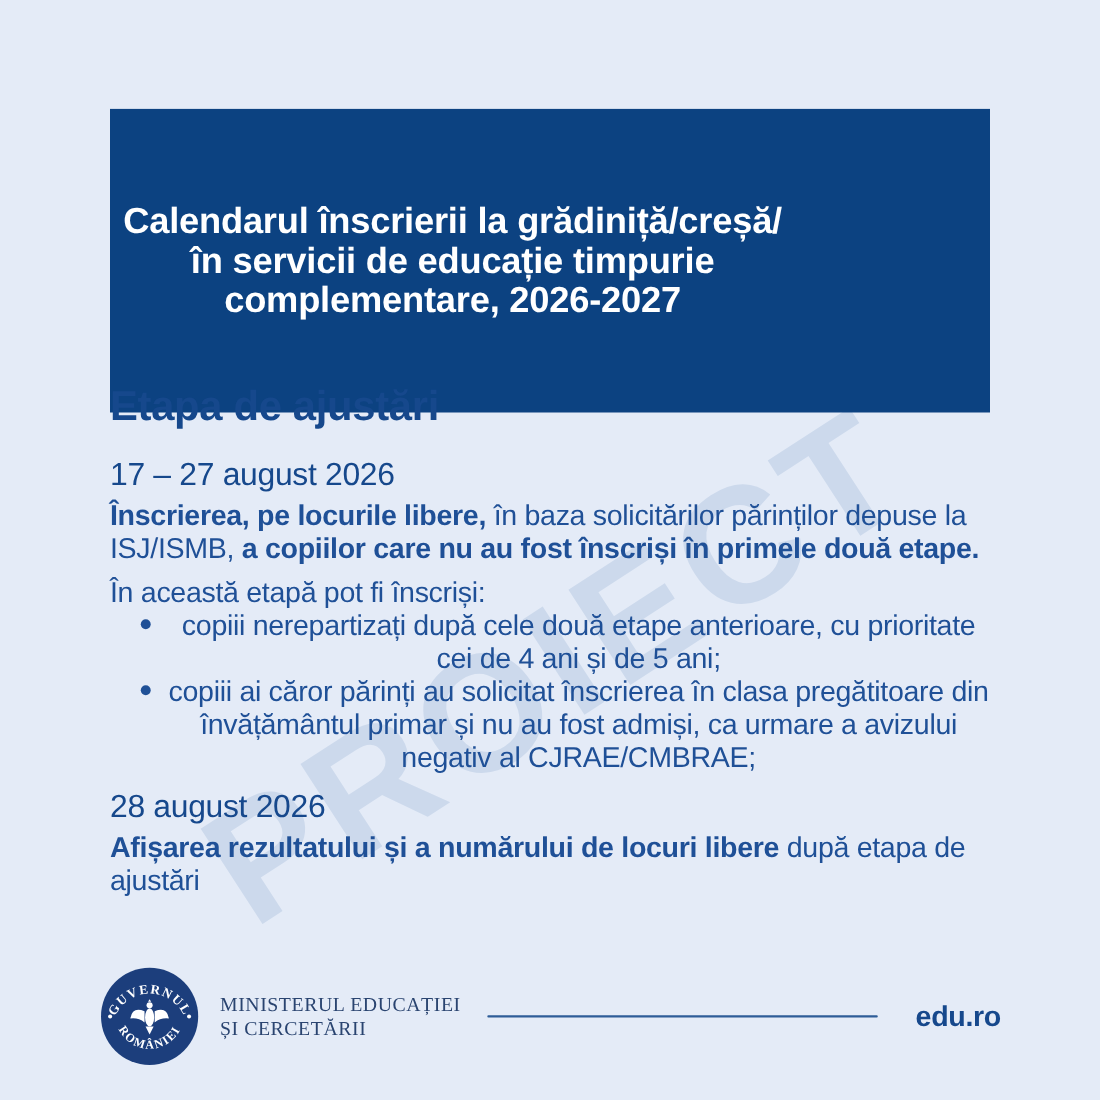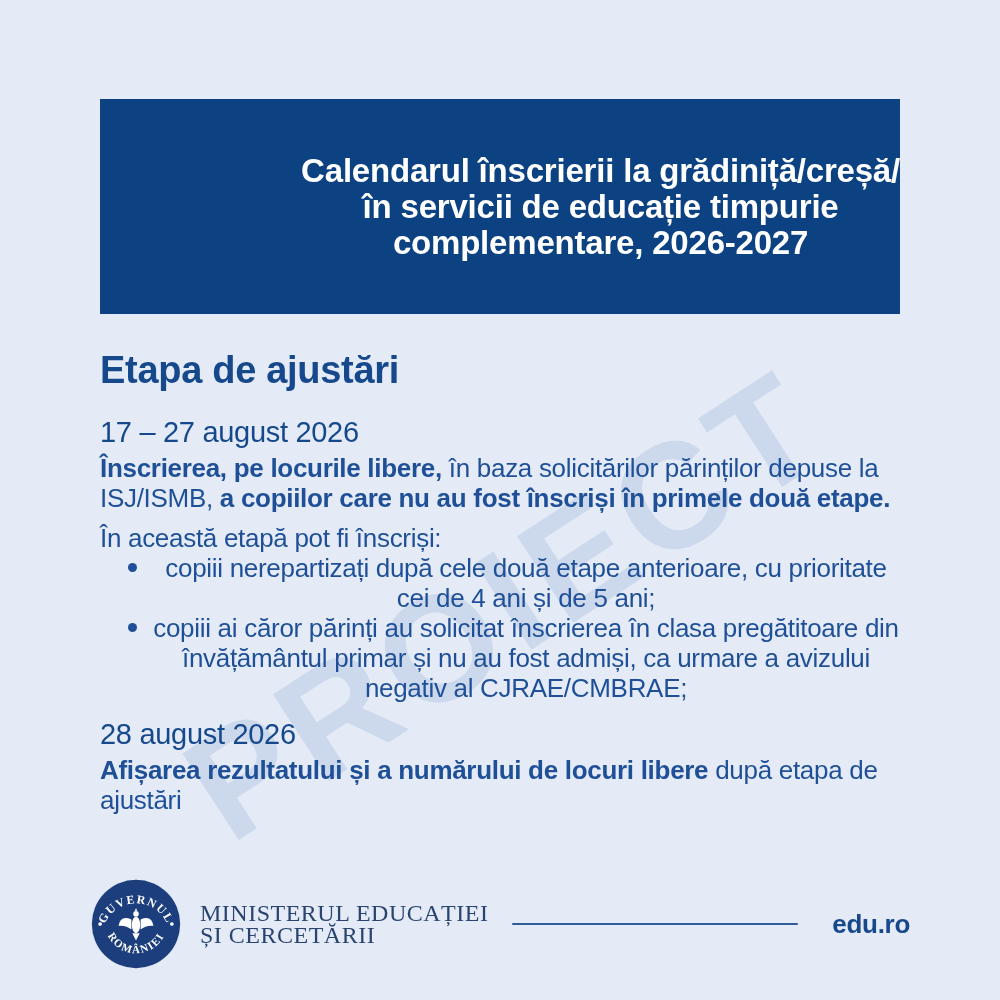--- a/index.html
+++ b/index.html
@@ -24,24 +24,25 @@
   .watermark{
     position:absolute;left:55px;top:515px;width:900px;height:180px;
     line-height:180px;text-align:center;
     font-size:150px;font-weight:700;letter-spacing:8px;
     color:var(--watermark);
     transform:rotate(-33deg);transform-origin:50% 50%;
     z-index:0;user-select:none;white-space:nowrap;
   }
   
   .banner{
-    position:absolute;left:100px;top:99px;width:800px;height:215px;
+    position:absolute;left:100px;top:99px;width:800px;height:276px;
     background:var(--banner-bg);color:var(--banner-text);
-    display:flex;align-items:center;justify-content:flex-end;text-align:center;
+    display:flex;align-items:center;justify-content:flex-start;text-align:center;
     z-index:1;
+    padding-left:12px;
   }
   .banner-title{font-size:33px;font-weight:700;line-height:36px;letter-spacing:-0.2px;}
   
   .content{
     position:absolute;left:100px;top:348px;width:800px;z-index:1;
     color:var(--body-text);letter-spacing:-0.3px;
   }
   .section-heading{
     font-size:38px;font-weight:700;line-height:45px;
     color:var(--heading-text);margin-bottom:22px;
@@ -64,21 +65,21 @@
   .date-heading-2{margin-top:14px;}
   
   .footer{
     position:absolute;left:90px;top:878px;width:820px;height:92px;
     display:flex;align-items:center;z-index:1;
   }
   .seal{width:92px;height:92px;flex:0 0 auto;}
   .ministry{
     margin-left:18px;flex:0 0 auto;
     font-family:"Liberation Serif", serif;
-    font-size:24px;line-height:22px;letter-spacing:0.5px;
+    font-size:18px;line-height:22px;letter-spacing:0.5px;
     color:var(--footer-text);
   }
   .divider{
     flex:1 1 auto;height:2px;background:var(--divider);
     margin-left:24px;margin-right:34px;border-radius:1px;
   }
   .website{
     flex:0 0 auto;font-size:26px;font-weight:700;color:var(--heading-text);
     letter-spacing:-0.3px;
   }

